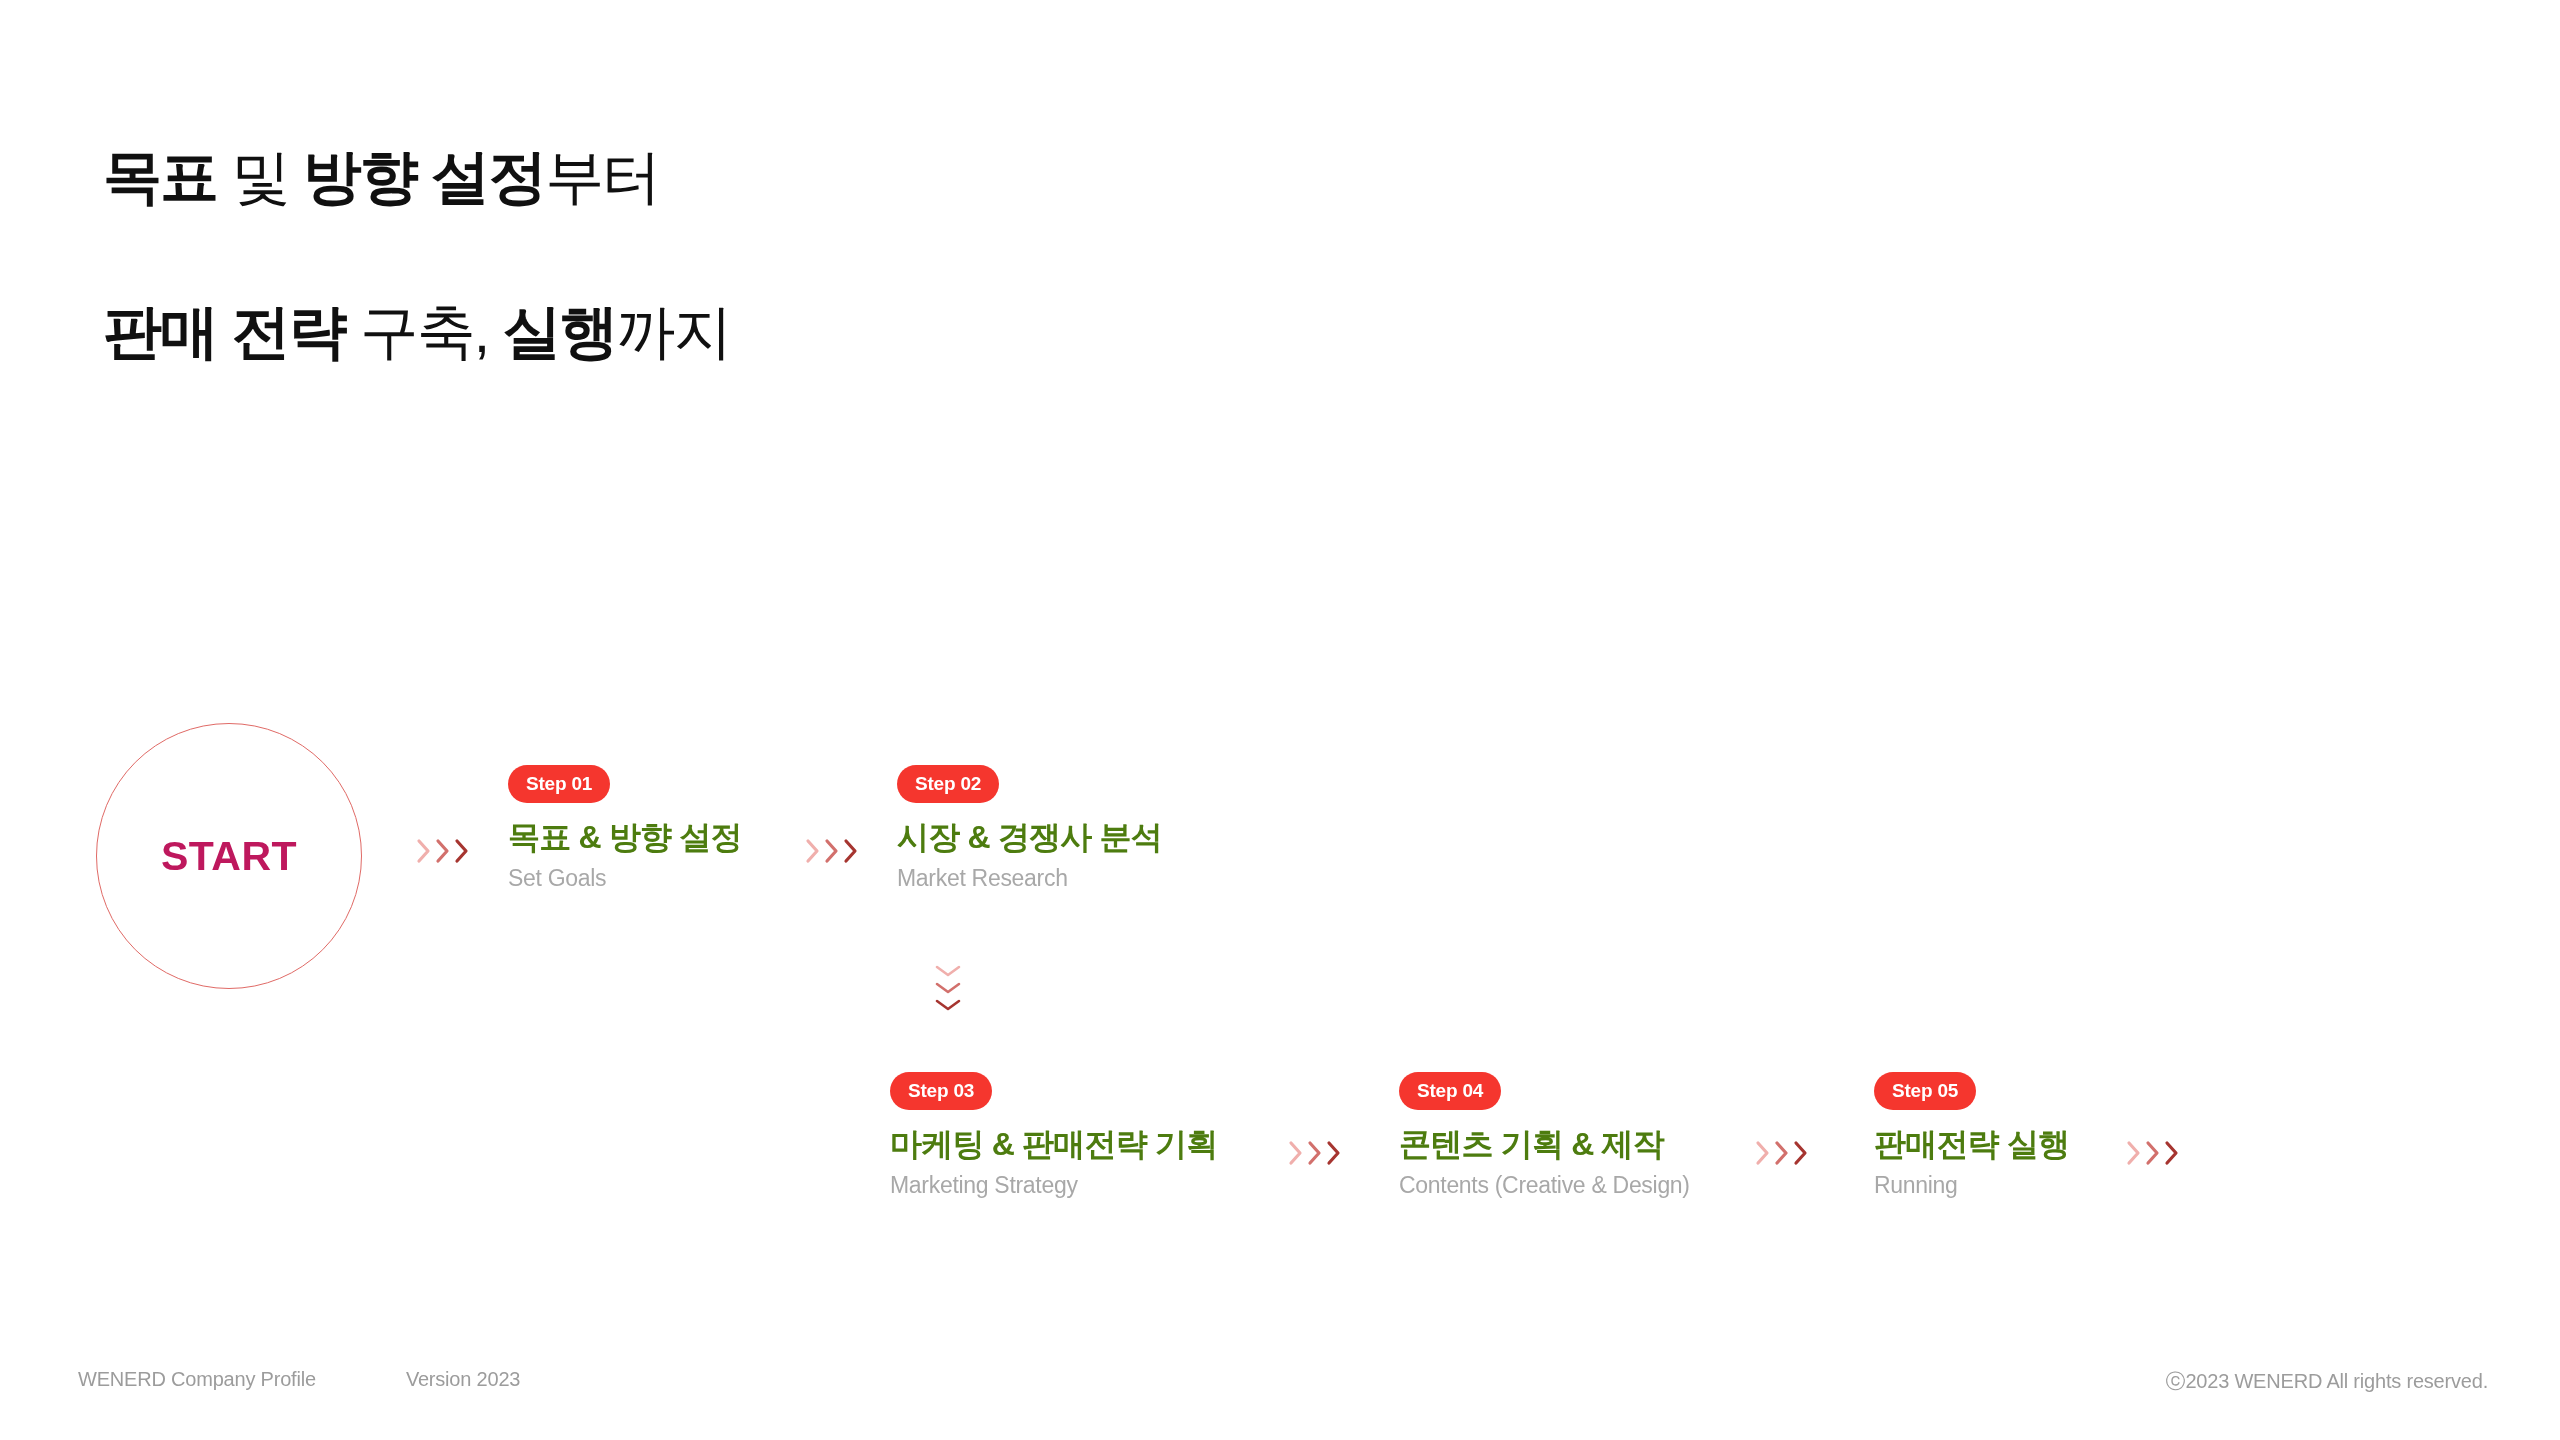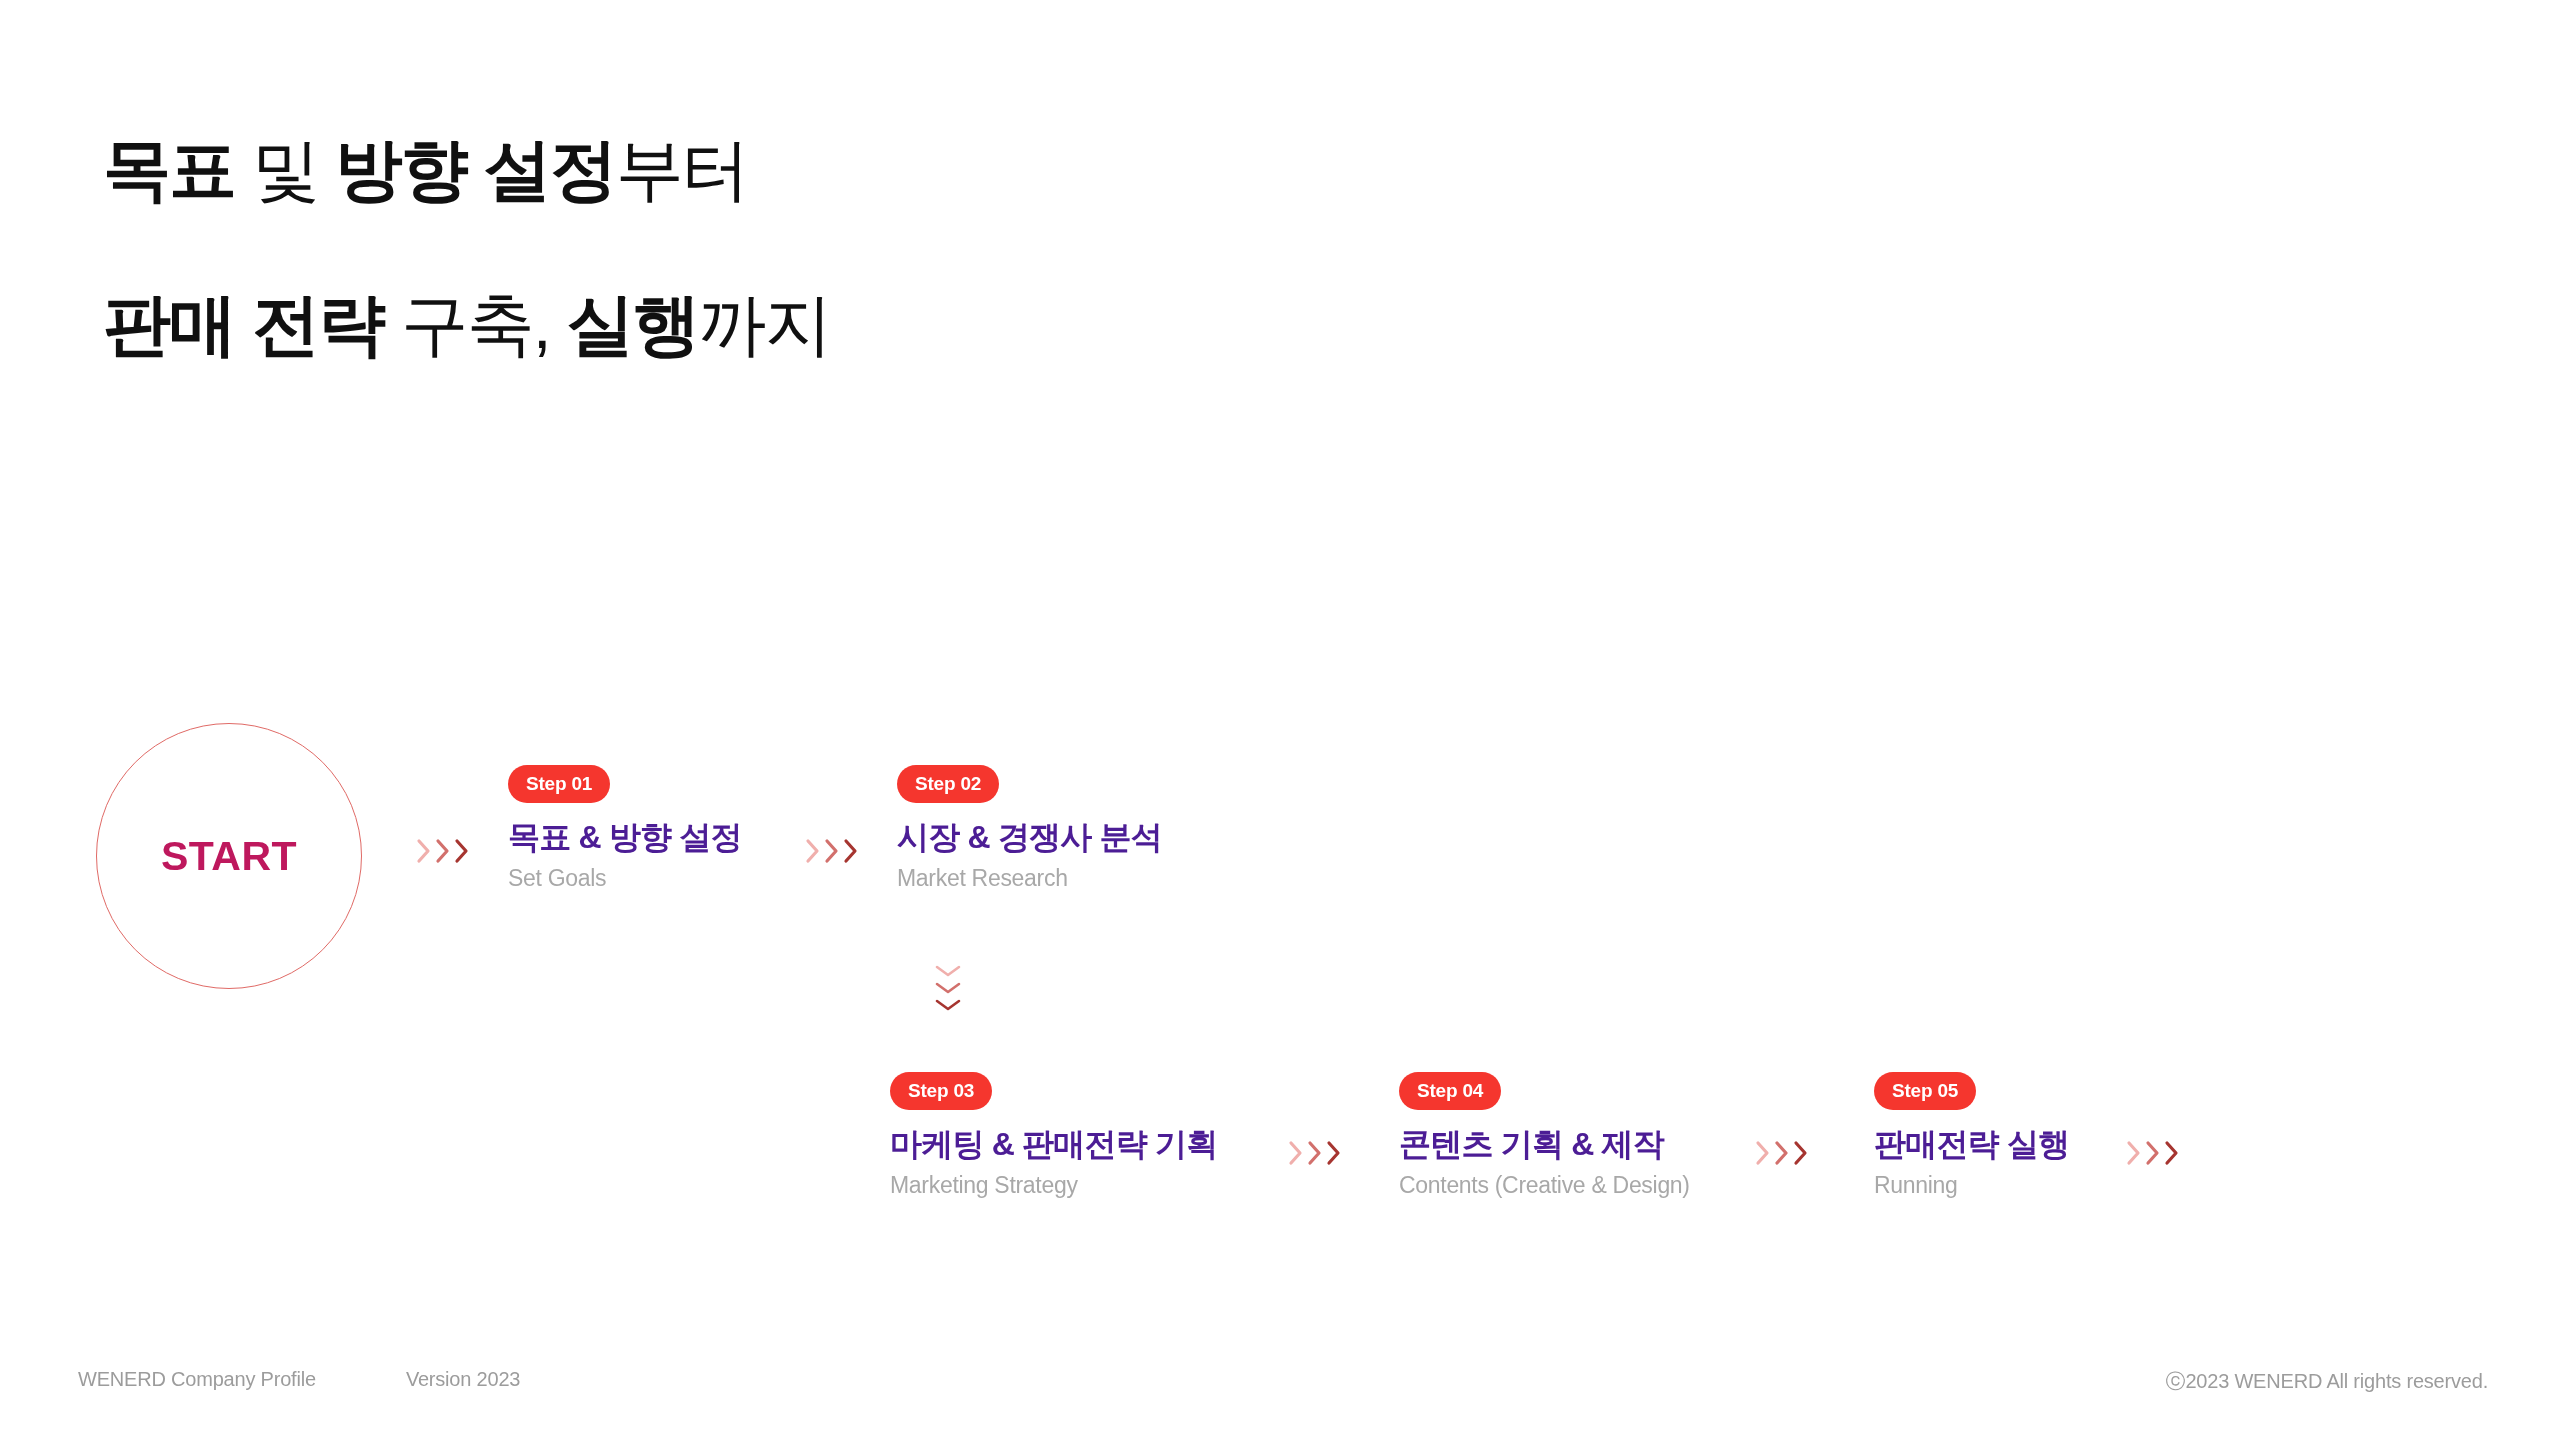--- a/index.html
+++ b/index.html
@@ -17,24 +17,24 @@
     width: 2560px;
     height: 1440px;
     background: #ffffff;
     overflow: hidden;
   }
 
   
   .headline {
     position: absolute;
     left: 103px;
-    top: 92px;
+    top: 100px;
     width: 1500px;
     color: #101010;
-    font-size: 68px;
+    font-size: 59px;
     line-height: 155px;
     letter-spacing: -2px;
     white-space: nowrap;
   }
   .headline .ln { display: block; height: 155px; }
   .hl-b { font-weight: 700; }
   .hl-l { font-weight: 400; }
   .hl-dot {
     color: #F5372F;
     font-weight: 700;
@@ -89,21 +89,21 @@
     color: #ffffff;
     font-size: 19px;
     font-weight: 700;
     letter-spacing: -0.2px;
     padding: 9px 18px 10px 18px;
     border-radius: 22px;
     line-height: 1;
   }
   .step-title {
     margin-top: 17px;
-    color: #4c1d95;
+    color: #4d7c0f;
     font-size: 32px;
     font-weight: 700;
     letter-spacing: -0.8px;
     line-height: 1.1;
   }
   .step-sub {
     margin-top: 11px;
     color: #A8A8A8;
     font-size: 23px;
     font-weight: 400;

